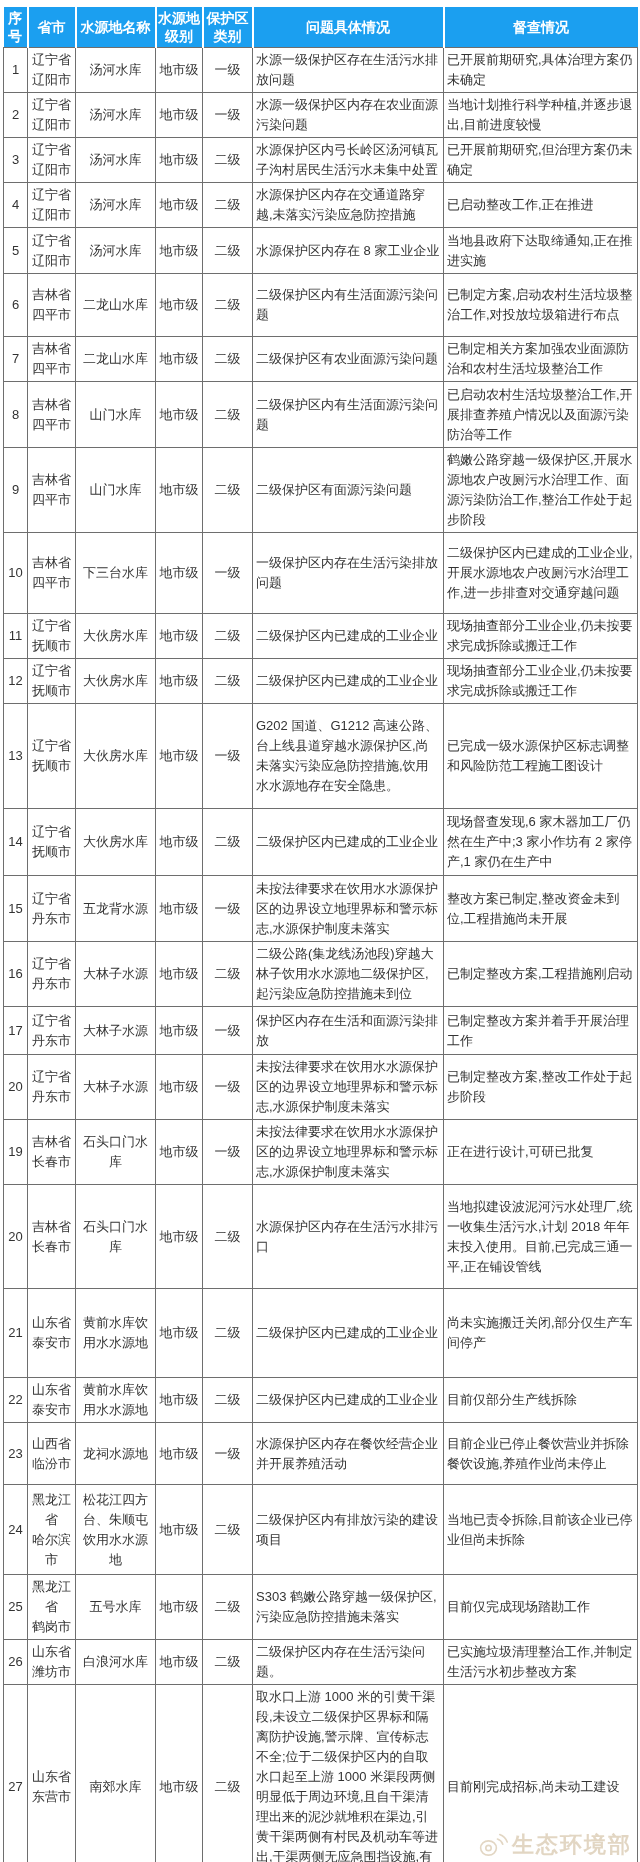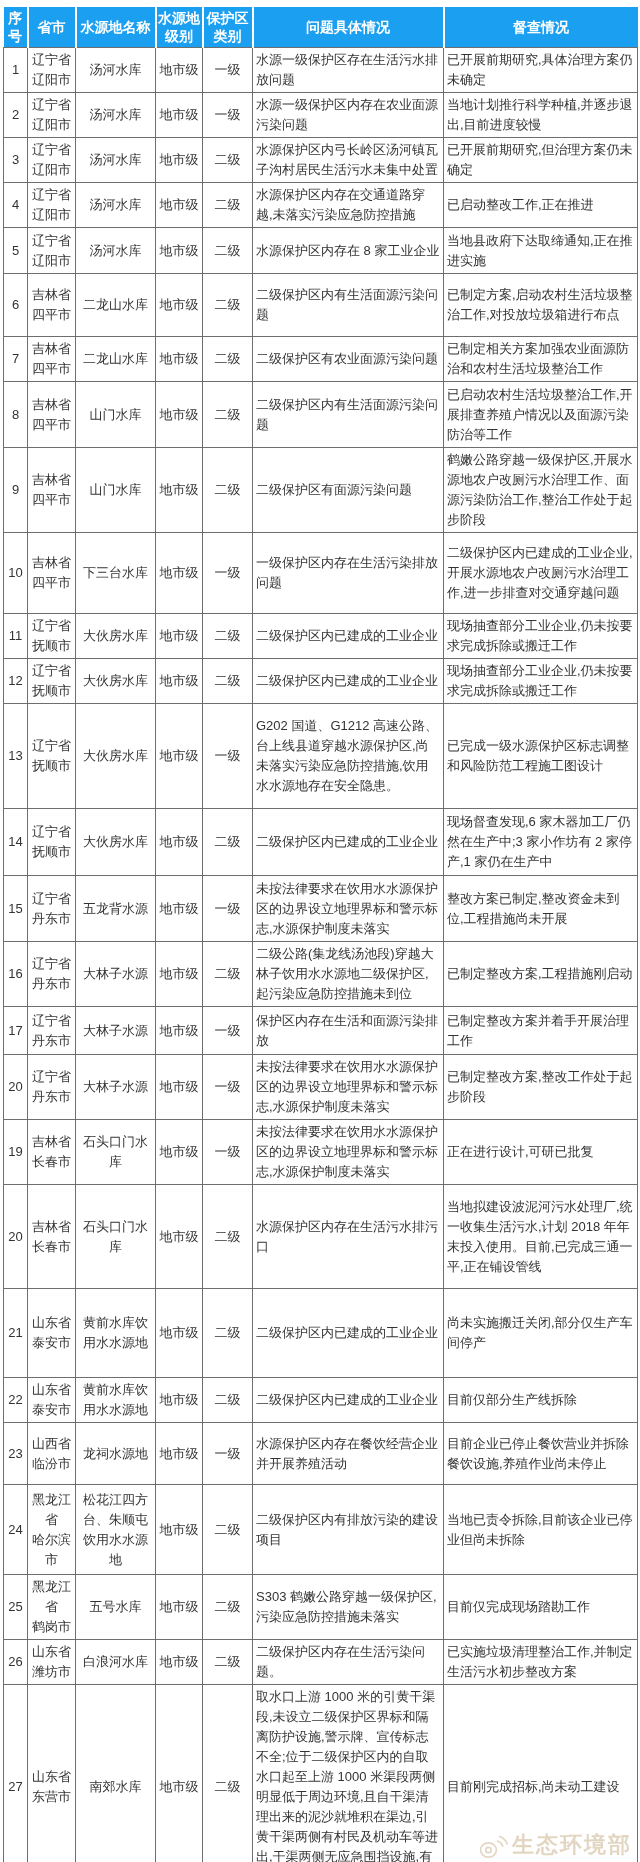--- a/index.html
+++ b/index.html
@@ -57,21 +57,21 @@
     white-space:pre-line;
     word-break:break-all;
     overflow:hidden;
   }
   tbody td.left{text-align:left;}
   .watermark{
     position:absolute;
     right:8px;
     bottom:2px;
     display:flex;
-    align-items:flex-end;
+    align-items:center;
     gap:4px;
     color:var(--watermark);
     opacity:.75;
     pointer-events:none;
   }
   .watermark .wm-text{
     font-size:22px;
     font-weight:bold;
     letter-spacing:2px;
   }

